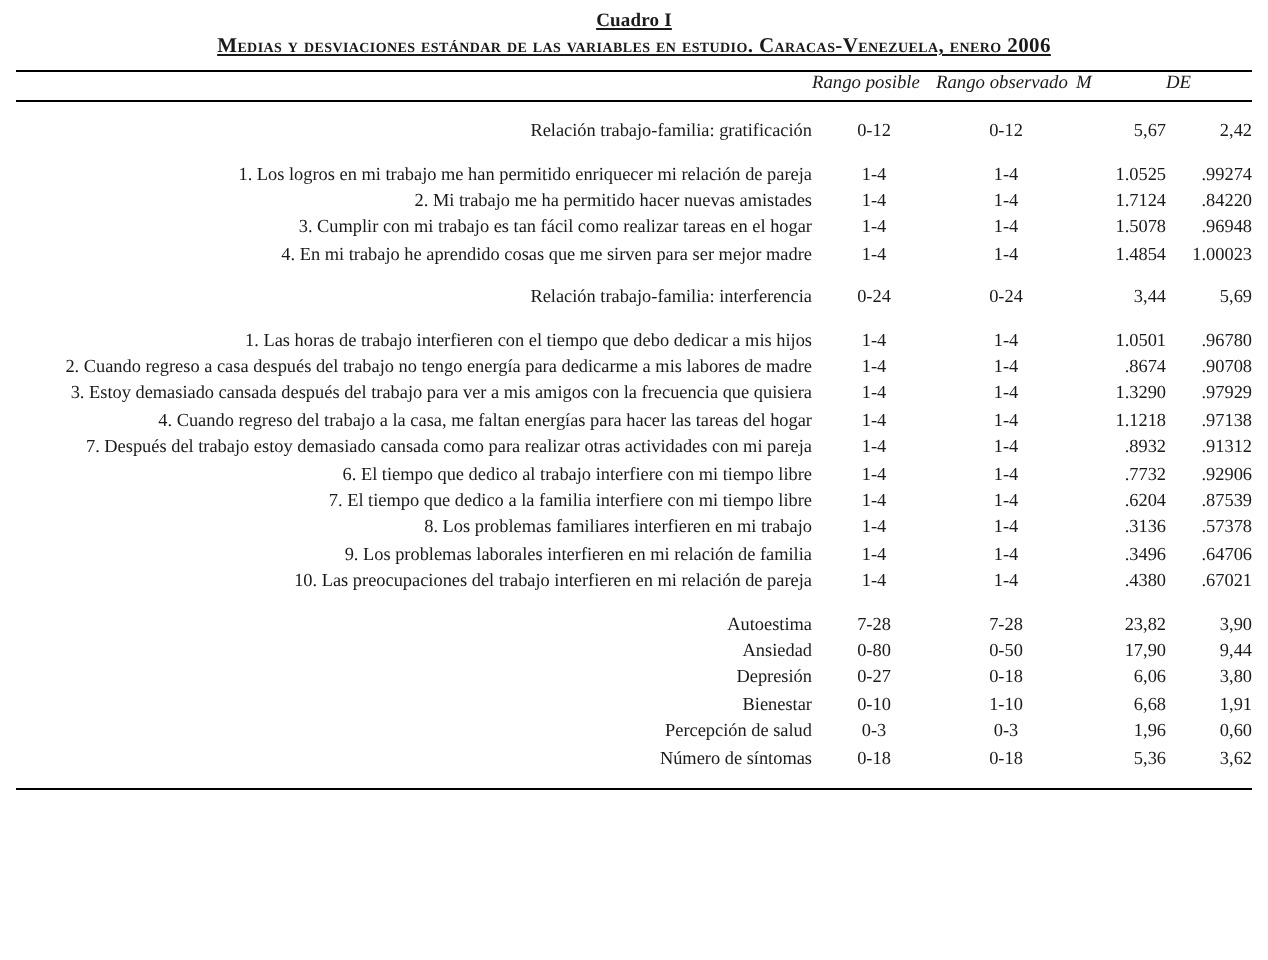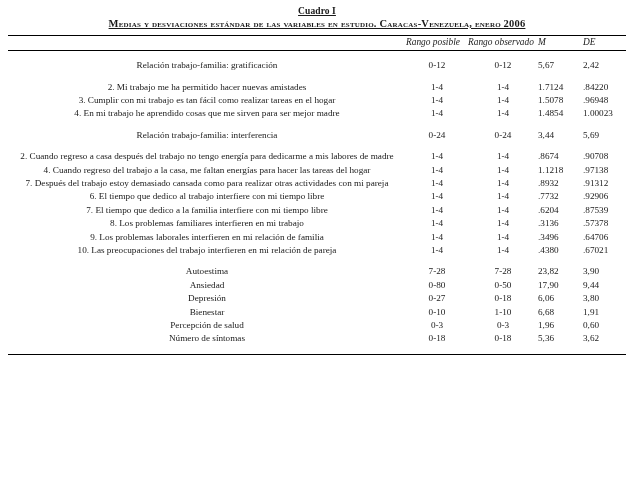--- a/index.html
+++ b/index.html
@@ -63,34 +63,34 @@
   thead th.left { text-align: left; }
   .rule-top td, .rule-top th {
     border-top: 1px solid #000;
   }
   tbody td {
     padding: 1.1px 0;
     vertical-align: top;
     line-height: 1.22;
   }
   td.lab {
-    text-align: center;
+    text-align: right;
     padding-left: 0px;
     margin-left: 48px;
   }
   td.lab.indent {
     padding-left: 10px;
     text-indent: -10px;
   }
   td.num {
     text-align: center;
     white-space: nowrap;
   }
   td.num.m, td.num.de {
-    text-align: left;
+    text-align: right;
   }
   tr.spacer td {
     height: 8px;
     padding: 0;
     line-height: 8px;
     font-size: 1px;
   }
   tr.group td.lab {
     padding-top: 1px;
   }
@@ -130,20 +130,27 @@
           <td class="lab">Relación trabajo-familia: gratificación</td>
           <td class="num">0-12</td>
           <td class="num">0-12</td>
           <td class="num m">5,67</td>
           <td class="num de">2,42</td>
         </tr>
         <tr class="spacer">
           <td colspan="5"></td>
         </tr>
         <tr>
+          <td class="lab indent">1.  Los logros en mi trabajo me han permitido enriquecer mi relación de pareja</td>
+          <td class="num">1-4</td>
+          <td class="num">1-4</td>
+          <td class="num m">1.0525</td>
+          <td class="num de">.99274</td>
+        </tr>
+        <tr>
           <td class="lab indent">2.  Mi trabajo me ha permitido hacer nuevas amistades</td>
           <td class="num">1-4</td>
           <td class="num">1-4</td>
           <td class="num m">1.7124</td>
           <td class="num de">.84220</td>
         </tr>
         <tr>
           <td class="lab indent">3.  Cumplir con mi trabajo es tan fácil como realizar tareas en el hogar</td>
           <td class="num">1-4</td>
           <td class="num">1-4</td>
@@ -164,25 +171,39 @@
           <td class="lab">Relación trabajo-familia: interferencia</td>
           <td class="num">0-24</td>
           <td class="num">0-24</td>
           <td class="num m">3,44</td>
           <td class="num de">5,69</td>
         </tr>
         <tr class="spacer">
           <td colspan="5"></td>
         </tr>
         <tr>
+          <td class="lab indent">1.  Las horas de trabajo interfieren con el tiempo que debo dedicar a mis hijos</td>
+          <td class="num">1-4</td>
+          <td class="num">1-4</td>
+          <td class="num m">1.0501</td>
+          <td class="num de">.96780</td>
+        </tr>
+        <tr>
           <td class="lab indent">2.  Cuando regreso a casa después del trabajo no tengo energía para dedicarme a mis labores de madre</td>
           <td class="num">1-4</td>
           <td class="num">1-4</td>
           <td class="num m">.8674</td>
           <td class="num de">.90708</td>
+        </tr>
+        <tr>
+          <td class="lab indent">3.  Estoy demasiado cansada después del trabajo para ver a mis amigos con la frecuencia que quisiera</td>
+          <td class="num">1-4</td>
+          <td class="num">1-4</td>
+          <td class="num m">1.3290</td>
+          <td class="num de">.97929</td>
         </tr>
         <tr>
           <td class="lab indent">4.  Cuando regreso del trabajo a la casa, me faltan energías para hacer las tareas del hogar</td>
           <td class="num">1-4</td>
           <td class="num">1-4</td>
           <td class="num m">1.1218</td>
           <td class="num de">.97138</td>
         </tr>
         <tr>
           <td class="lab indent">7.  Después del trabajo estoy demasiado cansada como para realizar otras actividades con mi pareja</td>

